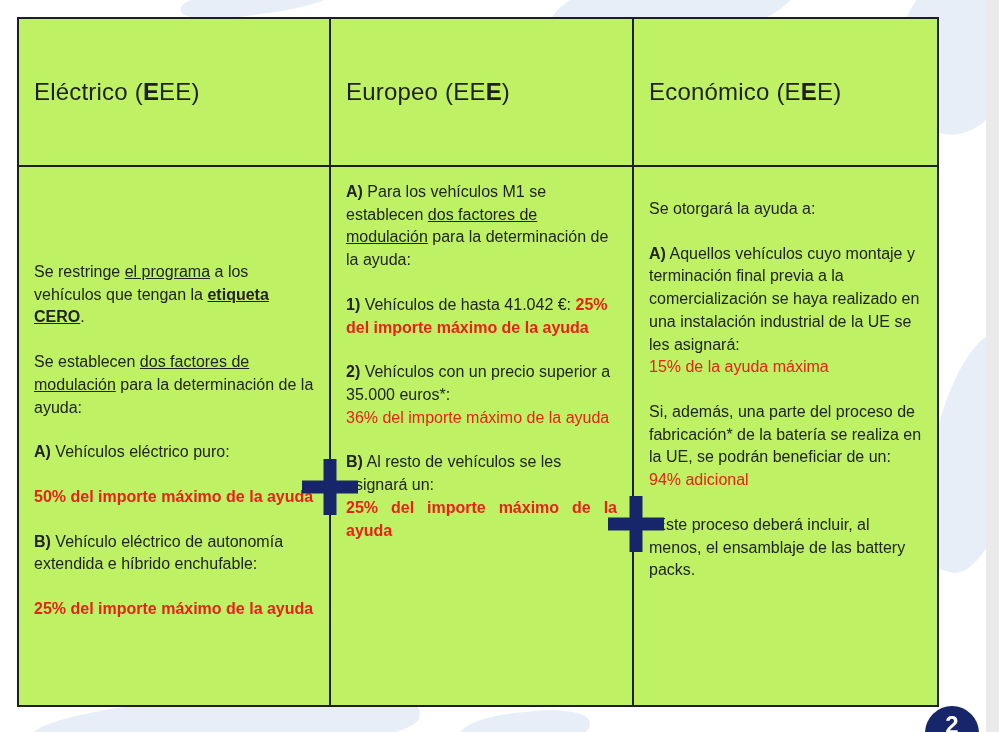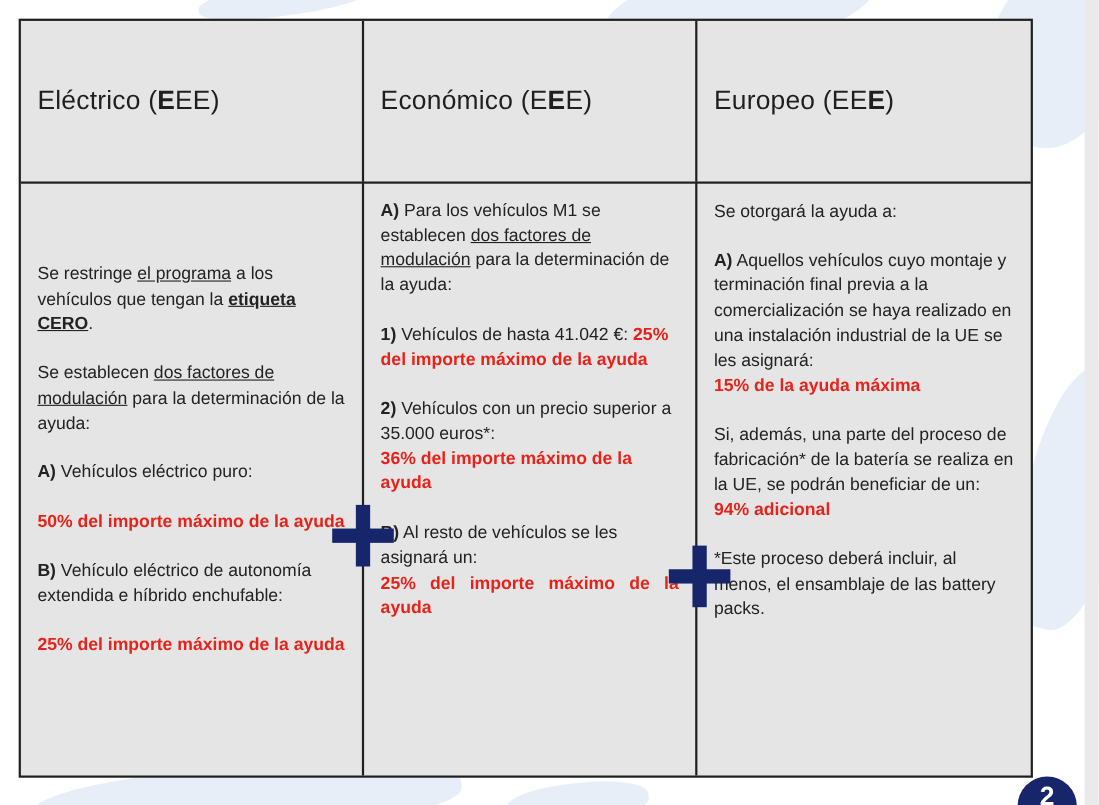--- a/index.html
+++ b/index.html
@@ -9,45 +9,45 @@
   }
 
   
   .wm { position:absolute; background:#dbe5f4; opacity:.65; z-index:0; }
 
   .edge-strip { position:absolute; right:0; top:0; width:13px; height:732px; background:#eaeaea; z-index:2; }
 
   
   .table {
     position:absolute; left:17px; top:17px; width:922px; height:690px;
-    border:2px solid #1f1f1f; background:#e5e5e5; z-index:1;
+    border:2px solid #1f1f1f; background:#bef264; z-index:1;
     display:grid; grid-template-columns:310px 303px 1fr; grid-template-rows:146px 1fr;
     box-sizing:border-box; color:#222222;
   }
   .cell { box-sizing:border-box; }
   .cell.cl { border-left:2px solid #1f1f1f; }
   .cell.bt { border-top:2px solid #1f1f1f; }
 
   .hcell { display:flex; align-items:center; padding:0 15px; font-size:24px; color:#1f1f1f; letter-spacing:.2px; }
   .hcell b { font-weight:bold; }
 
   .bcell { padding:14px 15px; font-size:16px; line-height:1.42; }
-  .bcell.c1 { padding-top:72px; }
+  .bcell.c1 { padding-top:94px; }
   .bcell.c2 { }
-  .bcell.c3 { padding-top:15px; }
+  .bcell.c3 { padding-top:31px; }
 
   .para { margin:0 0 22px 0; }
   .para:last-child { margin-bottom:0; }
 
   .b { font-weight:bold; }
   .u { text-decoration:underline; }
   .bu { font-weight:bold; text-decoration:underline; }
   .i { font-style:italic; }
   .red { color:#e5231b; font-weight:bold; }
-  .red-block { display:block; color:#e5231b; font-weight:bold; }
+  .red-block { display:block; color:#e5231b; font-weight:normal; }
   .red-justify { display:block; color:#e5231b; font-weight:bold; text-align:justify; }
 
   
   .plus { position:absolute; width:56px; height:56px; z-index:3; }
   .plus::before {
     content:""; position:absolute; left:0; top:50%; transform:translateY(-50%);
     width:100%; height:13px; background:#17266b;
   }
   .plus::after {
     content:""; position:absolute; top:0; left:50%; transform:translateX(-50%);
@@ -77,24 +77,24 @@
   <div class="wm" style="left:460px; top:712px; width:130px; height:36px; border-radius:45%; transform:rotate(-6deg);"></div>
 
   <div class="edge-strip"></div>
 
   <div class="table">
 
     <div class="cell hcell">
       <span><span>Eléctrico (</span><b>E</b><span>EE)</span></span>
     </div>
     <div class="cell hcell cl">
-      <span><span>Económico (E</span><b>E</b><span>E)</span></span>
+      <span><span>Europeo (EE</span><b>E</b><span>)</span></span>
     </div>
     <div class="cell hcell cl">
-      <span><span>Europeo (EE</span><b>E</b><span>)</span></span>
+      <span><span>Económico (E</span><b>E</b><span>E)</span></span>
     </div>
 
     <div class="cell bcell bt c1">
       <div class="para"><span>Se restringe </span><span class="u">el programa</span><span> a los vehículos que tengan la </span><span class="bu">etiqueta CERO</span><span>.</span></div>
       <div class="para"><span>Se establecen </span><span class="u">dos factores de modulación</span><span> para la determinación de la ayuda:</span></div>
       <div class="para"><span class="b">A)</span><span> Vehículos eléctrico puro:</span></div>
       <div class="para"><span class="red">50% del importe máximo de la ayuda</span></div>
       <div class="para"><span class="b">B)</span><span> Vehículo eléctrico de autonomía extendida e híbrido enchufable:</span></div>
       <div class="para"><span class="red">25% del importe máximo de la ayuda</span></div>
     </div>

